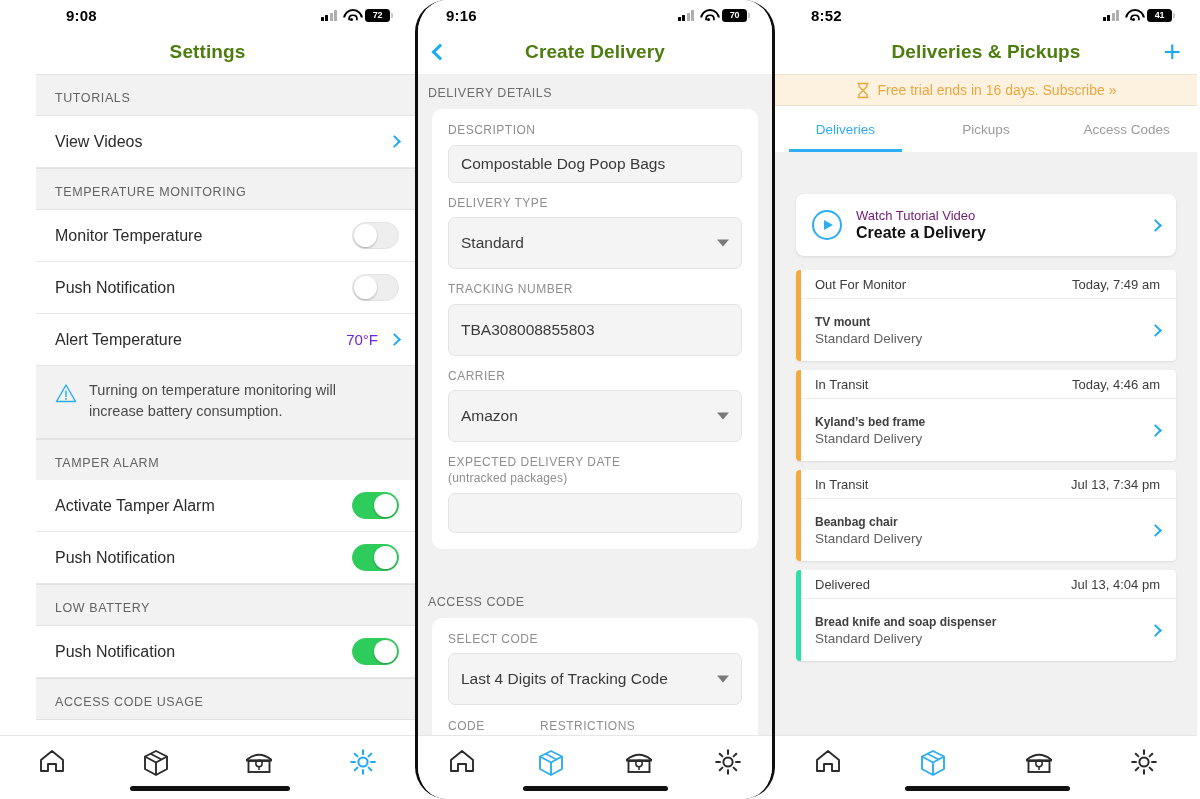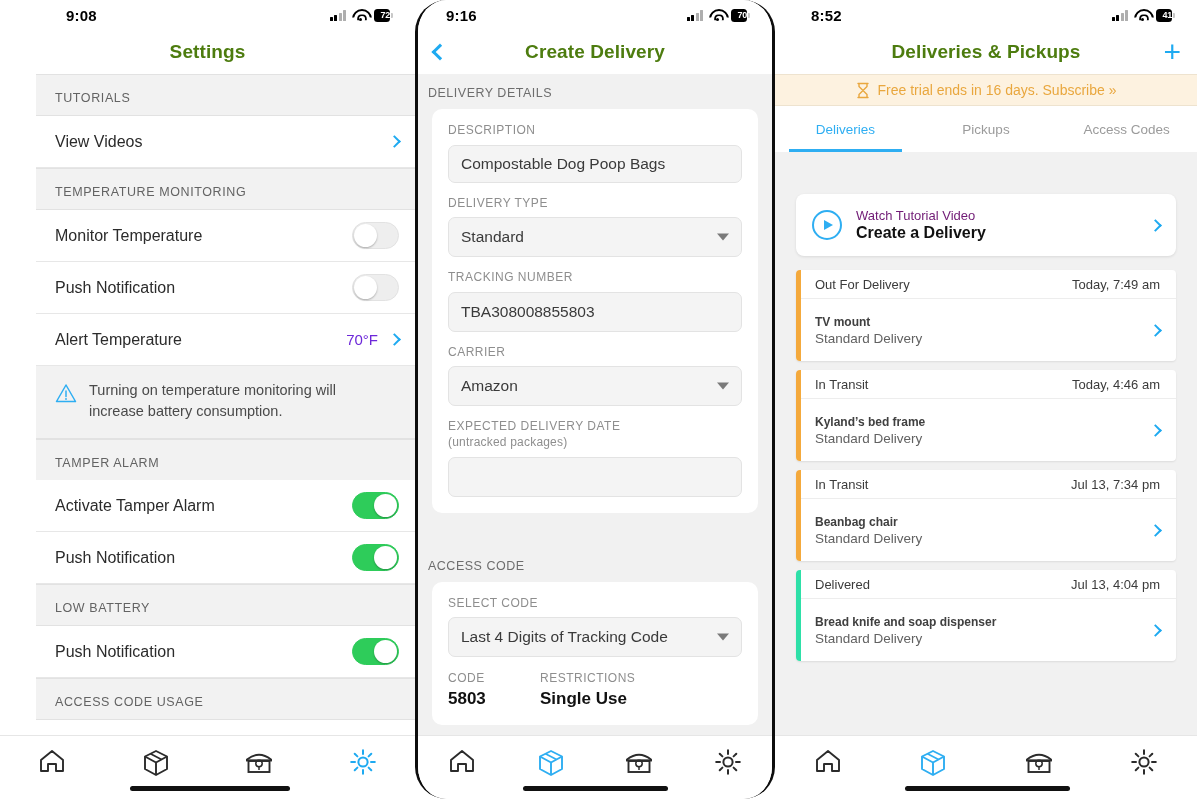--- a/index.html
+++ b/index.html
@@ -24,22 +24,22 @@
   .bars i:nth-child(2){height:6px;background:#000}
   .bars i:nth-child(3){height:8px;background:#aeaeae}
   .bars i:nth-child(4){height:11px;background:#aeaeae}
   .wifi { position:relative; width:16px; height:12px; }
   .wifi::before{content:"";position:absolute;left:0;top:0;width:16px;height:16px;
     border:2.4px solid #000;border-radius:50%;clip-path:polygon(0 0,100% 0,100% 42%,0 42%);}
   .wifi::after{content:"";position:absolute;left:5.2px;top:5.4px;width:5.6px;height:5.6px;
     border:2.2px solid #000;border-radius:50%;clip-path:polygon(0 0,100% 0,100% 60%,0 60%);}
   .wifi span{position:absolute;left:6.6px;top:9.2px;width:3px;height:3px;background:#000;border-radius:50%;}
   .battery { display:flex; align-items:center; }
-  .batt-body { width:16px; height:13px; background:#000; border-radius:3.5px;
-    display:flex; align-items:center; justify-content:flex-end; }
+  .batt-body { width:25px; height:13px; background:#000; border-radius:3.5px;
+    display:flex; align-items:center; justify-content:center; }
   .batt-num { color:#fff; font-size:9px; font-weight:bold; line-height:1; letter-spacing:-.2px; }
   .batt-tip { width:2px; height:5px; background:#c8c8c8; border-radius:0 1px 1px 0; margin-left:1px; }
 
   
   .navbar { height:44px; display:flex; align-items:center; justify-content:center; position:relative; background:#fff; }
   .nav-title { font-size:19px; font-weight:bold; color:#4d7c0f; letter-spacing:.1px; }
   .nav-back { position:absolute; left:12px; top:50%; transform:translateY(-50%);
     width:22px; height:22px; cursor:pointer; }
   .nav-plus { position:absolute; right:16px; top:50%; transform:translateY(-50%);
     font-size:30px; color:#1eaaf1; line-height:1; font-weight:300; cursor:pointer; }
@@ -74,21 +74,21 @@
   
   .cd-body { background:#f1f1f1; height:689px; overflow:hidden; }
   .cd-section-head { font-size:12.5px; color:#6d6d6d; letter-spacing:.5px; padding:12px 0 9px 10px; }
   .card { background:#fff; border-radius:10px; margin:0 14px; padding:14px 16px 16px; }
   .fld { margin-bottom:13px; }
   .fld:last-child { margin-bottom:0; }
   .fld-label { font-size:12px; color:#8e8e8e; letter-spacing:.5px; margin-bottom:6px; line-height:1.3; }
   .fld-label .sub { display:block; letter-spacing:.2px; }
   .input { background:#f4f4f4; border:1px solid #e3e3e3; border-radius:7px; height:38px;
     display:flex; align-items:center; padding:0 12px; font-size:15.5px; color:#3a3a3a; }
-  .input.tall { height:40px; }
+  .input.tall { height:52px; }
   .input.empty { height:40px; }
   .select { position:relative; }
   .select .caret { position:absolute; right:13px; top:50%; transform:translateY(-50%);
     width:0; height:0; border-left:6px solid transparent; border-right:6px solid transparent;
     border-top:7px solid #7a7a7a; }
   .code-head { display:flex; gap:34px; margin-top:14px; }
   .code-head div { font-size:12px; color:#8e8e8e; letter-spacing:.5px; }
   .code-vals { display:flex; gap:34px; margin-top:4px; }
   .code-vals div { font-size:17px; font-weight:bold; color:#111; }
   .cd-gap { height:34px; }
@@ -448,21 +448,21 @@
           <div class="tut-t1">Watch Tutorial Video</div>
           <div class="tut-t2">Create a Delivery</div>
         </div>
         <span class="chev-sm tut-arrow"></span>
       </div>
 
       <div class="d-list">
         <div class="d-item">
           <div class="bar" style="background:#f4a93c"></div>
           <div class="d-top">
-            <span class="d-status">Out For Delivery</span>
+            <span class="d-status">Out For Monitor</span>
             <span class="d-time">Today, 7:49 am</span>
           </div>
           <div class="d-main">
             <div>
               <div class="d-title">TV mount</div>
               <div class="d-sub">Standard Delivery</div>
             </div>
             <span class="chev-sm d-arrow"></span>
           </div>
         </div>

